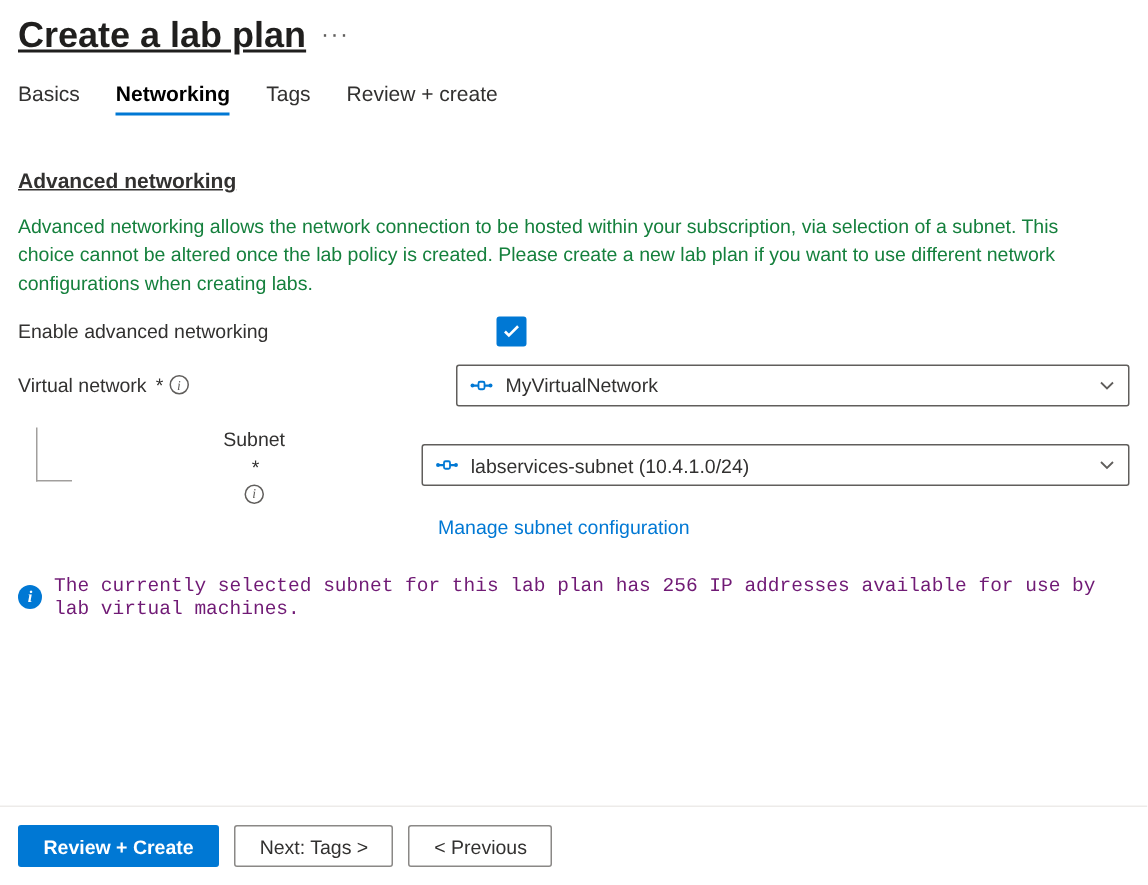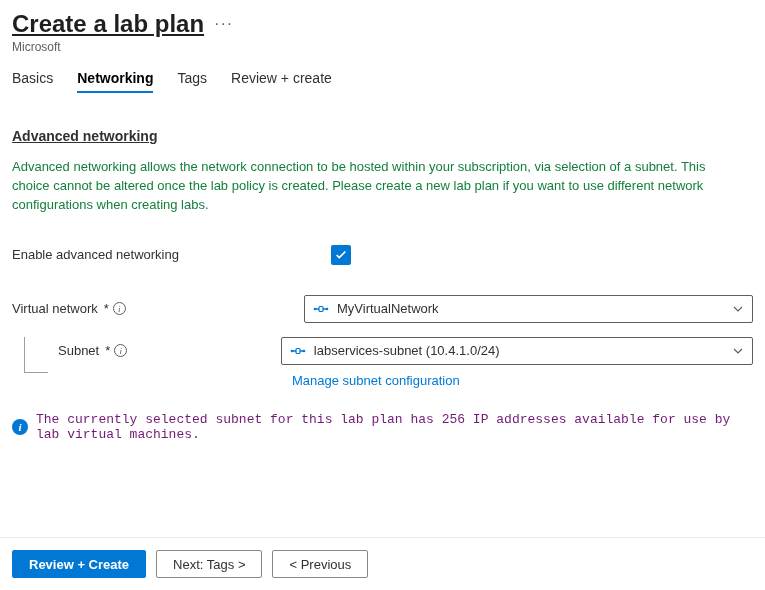--- a/index.html
+++ b/index.html
@@ -23,21 +23,21 @@
     .tab { font-size: 14px; color: #323130; padding-bottom: 6px; cursor: pointer; position: relative; }
     .tab.active { color: #000000; font-weight: 700; }
     .tab.active::after {
       content: ""; position: absolute; left: 0; right: 0; bottom: -1px;
       height: 2px; background: #0078d4;
     }
 
     .section-title { font-size: 14px; font-weight: 600; margin-top: 36px; margin-bottom: 14px; text-decoration: underline; }
     .section-text { font-size: 13px; color: #15803d; line-height: 1.45; max-width: 720px; }
 
-    .form-row { display: flex; align-items: center; margin-top: 30px; gap: 39px; }
+    .form-row { display: flex; align-items: center; margin-top: 12px; gap: 39px; }
     .form-label { width: 280px; font-size: 13px; color: #323130; display: flex; align-items: center; gap: 4px; }
     .required { color: #323130; margin-left: 2px; }
     .info-icon {
       display: inline-flex; width: 13px; height: 13px; border: 1px solid #605e5c;
       border-radius: 50%; font-size: 9px; align-items: center; justify-content: center;
       color: #605e5c; font-style: italic; font-family: Georgia, serif; cursor: pointer;
     }
 
     .checkbox {
       width: 20px; height: 20px; background: #0078d4; border-radius: 2px;
@@ -53,21 +53,21 @@
     }
     .select-icon { width: 16px; height: 16px; flex-shrink: 0; margin-right: 8px; }
     .select-value { flex: 1; font-size: 13px; color: #323130; }
     .chevron { width: 12px; height: 12px; flex-shrink: 0; }
 
     .tree-line {
       position: absolute; left: 12px; top: 0; width: 24px; height: 36px;
       border-left: 1px solid #a19f9d; border-bottom: 1px solid #a19f9d;
     }
     .subnet-row { position: relative; margin-top: 14px; display:flex; align-items:center; }
-    .subnet-label { width: 280px; padding-left: 46px; font-size: 13px; display: flex; align-items: center; gap: 4px; }
+    .subnet-label { width: 280px; padding-left: 46px; font-size: 13px; display: flex; align-items: center; gap: 4px; flex-direction: column; }
 
     .link { color: #0078d4; font-size: 13px; cursor: pointer; }
     .link-row { margin-left: 280px; margin-top: 8px; }
 
     .info-row { display: flex; align-items: center; gap: 8px; margin-top: 24px; }
     .info-row .info-bubble {
       width: 16px; height: 16px; border-radius: 50%; background: #0078d4;
       color: #fff; font-size: 11px; font-weight: 700; display: inline-flex;
       align-items: center; justify-content: center; font-style: italic; font-family: Georgia, serif;
       flex-shrink: 0;
@@ -87,21 +87,20 @@
     .btn.primary { background: #0078d4; border-color: #0078d4; color: #fff; font-weight: 600; }
   </style>
 </head>
 <body>
 
 <div class="header">
   <div class="title-row">
     <div class="page-title">Create a lab plan</div>
     <div class="more-icon">···</div>
   </div>
-  <div class="subtitle">Microsoft</div>
 </div>
 
 <div class="tabs">
   <div class="tab">Basics</div>
   <div class="tab active">Networking</div>
   <div class="tab">Tags</div>
   <div class="tab">Review + create</div>
 </div>
 
 <div class="section-title">Advanced networking</div>

